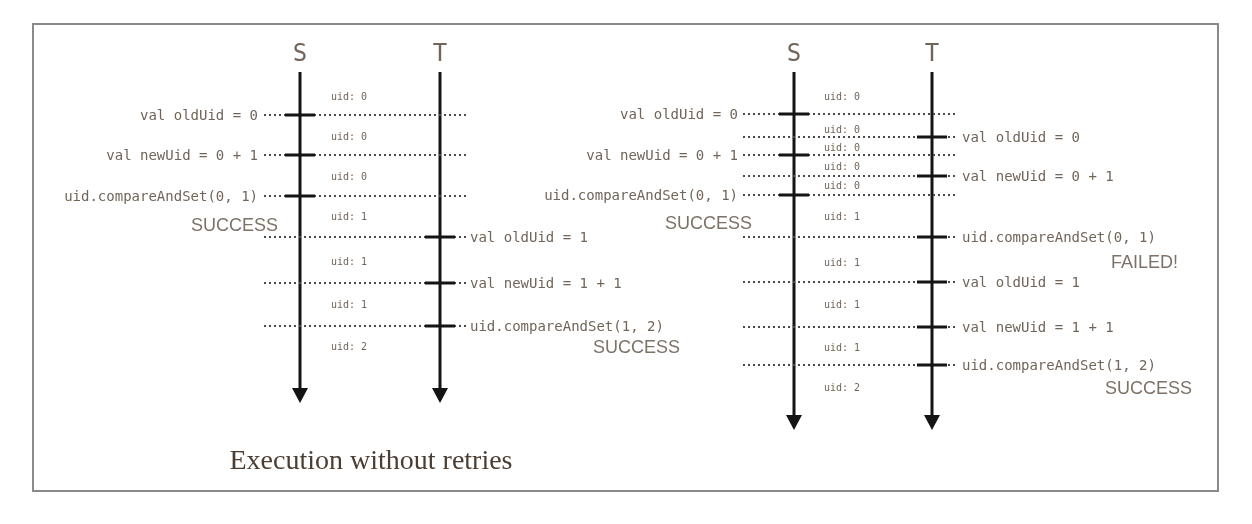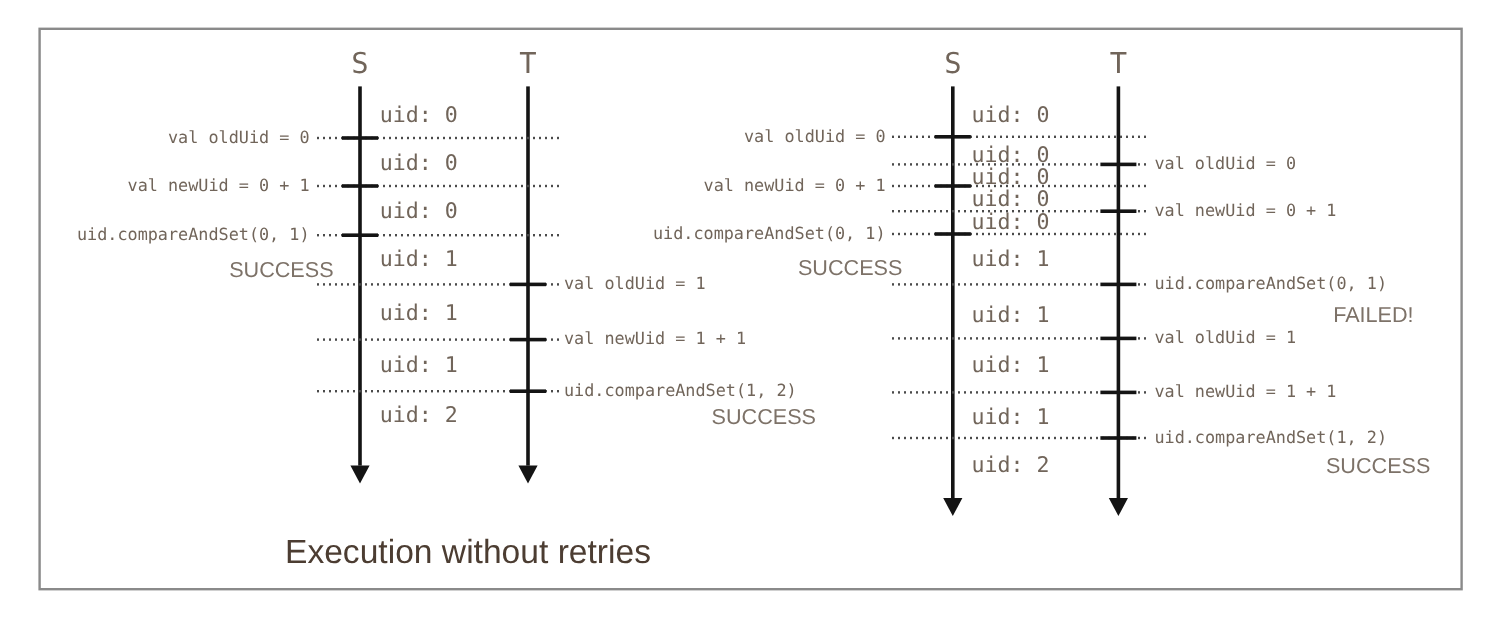--- a/index.html
+++ b/index.html
@@ -50,21 +50,21 @@
   .evt-label{
     position:absolute;
     font-size:14px;
     color:var(--c-text,#71655a);
     white-space:pre;
     transform:translateY(-50%);
     line-height:1;
   }
   .uid-label{
     position:absolute;
-    font-size:18px;
+    font-size:10px;
     color:var(--c-text,#71655a);
     white-space:pre;
     transform:translate(-50%,-50%);
     line-height:1;
   }
   .result-label{
     position:absolute;
     font-family:"Liberation Sans", sans-serif;
     font-size:18px;
     color:var(--c-result,#7d7268);
@@ -81,21 +81,21 @@
     white-space:nowrap;
     line-height:1;
   }
 </style>
 </head>
 <body>
 
 <div class="figure" id="fig" style="--c-text: #71655a; --c-result: #7d7268; --c-caption: #4c3d32; --c-line: #141414; --c-dots: #4a4a4a; --c-border: #8a8a8a;">
   <div class="frame" style="left:32px; top:23px; width:1183px; height:465px;"></div>
 
-  <div class="caption" style="left:390px; top:446px;">Execution without retries</div>
+  <div class="caption" style="left:371px; top:446px;font-family:Liberation Serif, serif;">Execution without retries</div>
 <div class="" style="position: absolute; left: 0px; top: 0px; width: 100%; height: 100%;">
       <div class="tl-header" style="left: 300px; top: 41px;">S</div>
       <div class="tl-line" style="left: 300px; top: 72px; height: 316px;"></div>
       <div class="arrowhead" style="left: 300px; top: 388px;"></div>
       <div class="tl-header" style="left: 440px; top: 41px;">T</div>
       <div class="tl-line" style="left: 440px; top: 72px; height: 316px;"></div>
       <div class="arrowhead" style="left: 440px; top: 388px;"></div>
       <div class="dotline" style="left: 264px; top: 114px; width: 202px;"></div>
       <div class="tick" style="left: 300px; top: 115px;"></div>
       <div class="evt-label" style="right: 994px; top: 115px;">val oldUid = 0</div>

